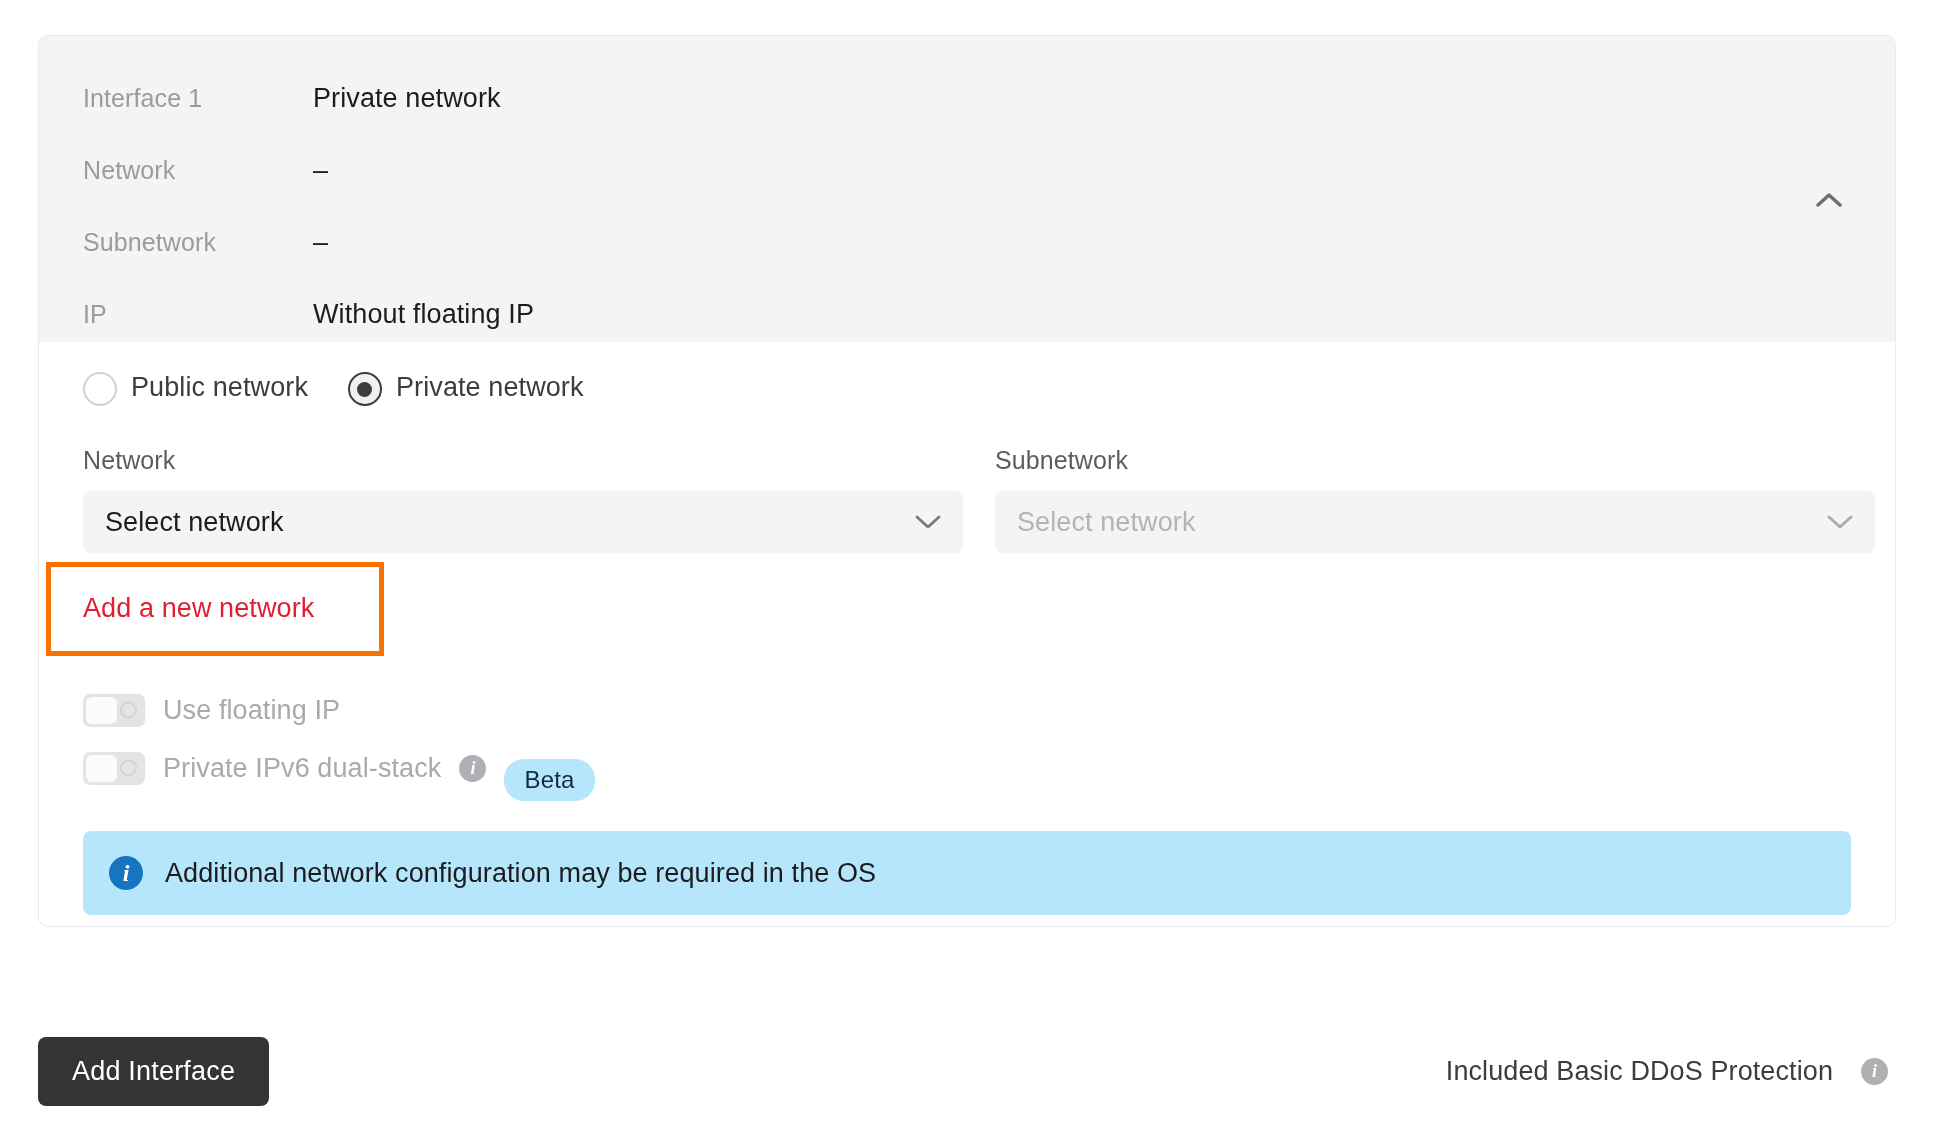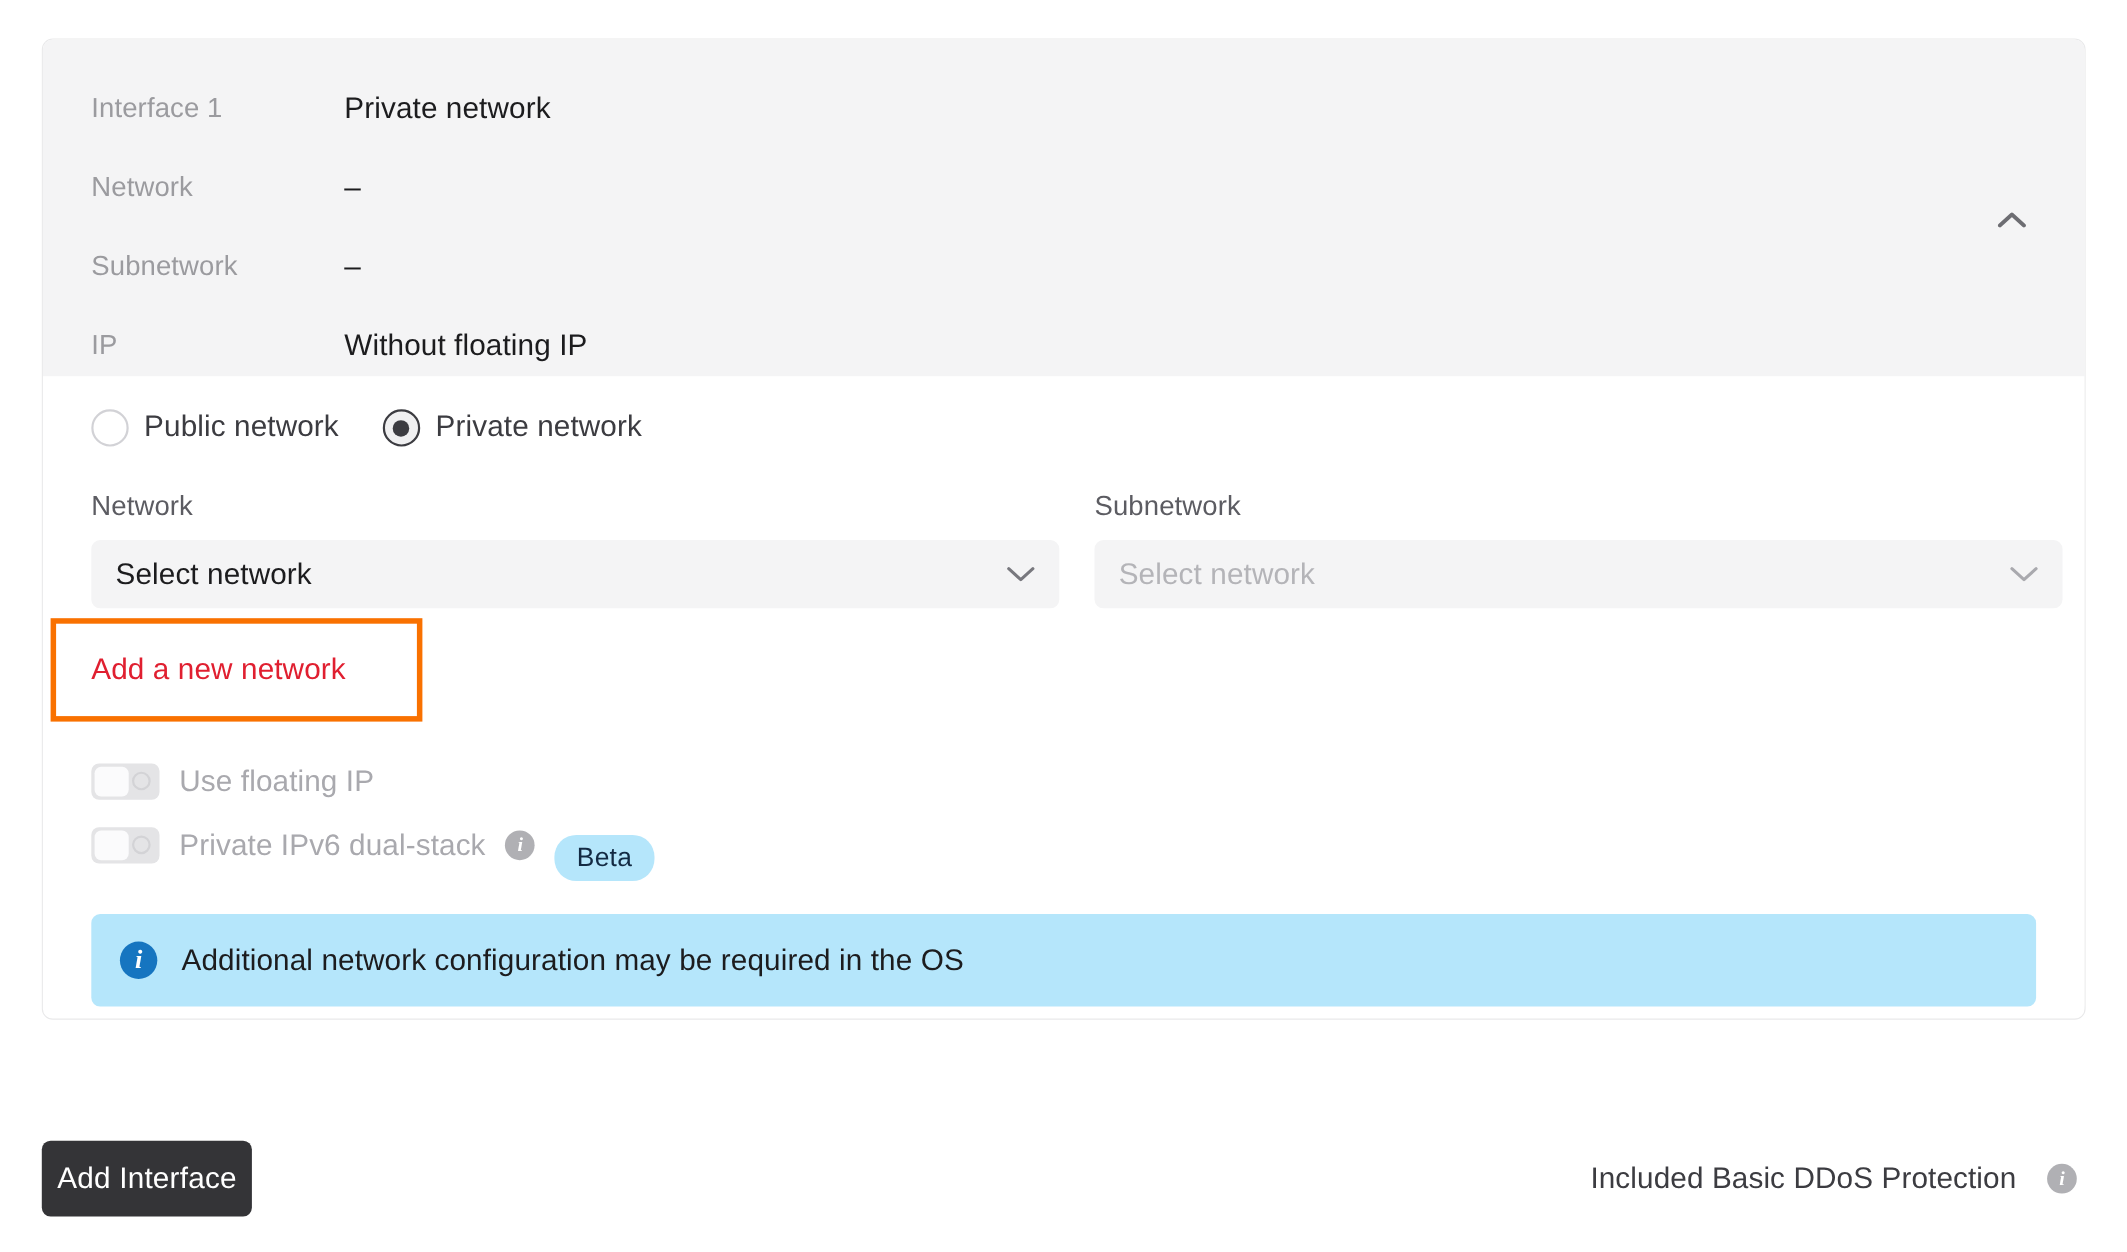--- a/index.html
+++ b/index.html
@@ -296,21 +296,21 @@
     display: flex;
     align-items: center;
     justify-content: space-between;
   }
   .add-interface-btn {
     background: #343437;
     color: #ffffff;
     font-size: 27px;
     border: none;
     border-radius: 8px;
-    padding: 19px 14px;
+    padding: 19px 34px;
     cursor: pointer;
     font-family: "Liberation Sans", sans-serif;
     letter-spacing: 0.2px;
   }
   .ddos {
     display: flex;
     align-items: center;
     gap: 28px;
     padding-right: 8px;
   }

